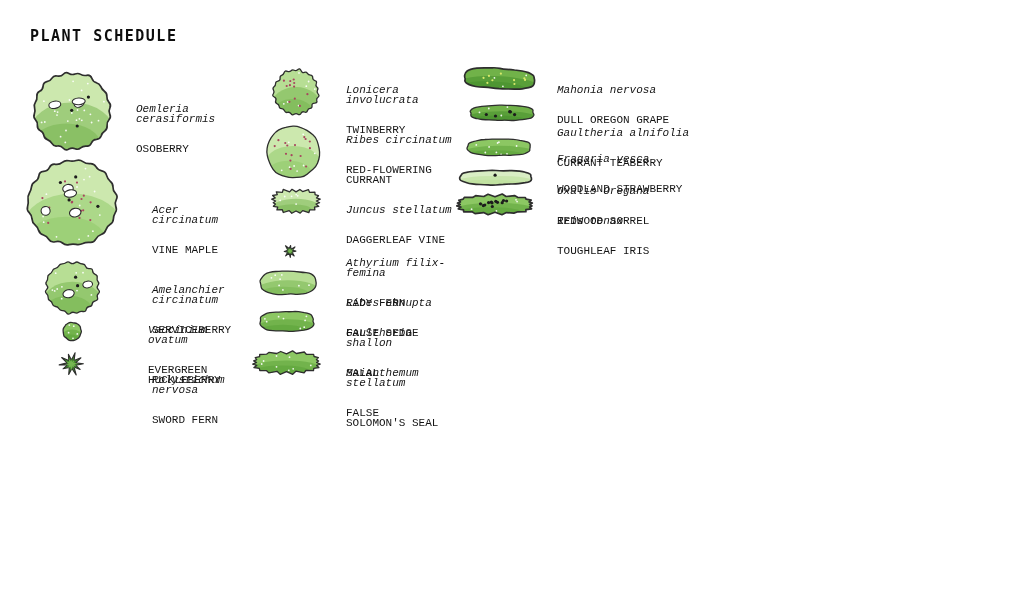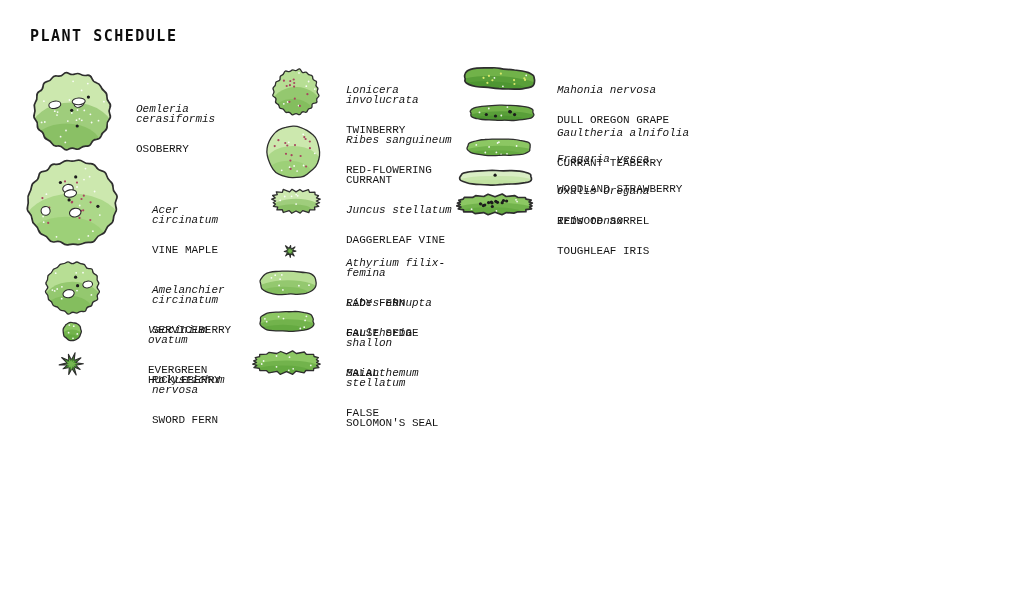--- a/index.html
+++ b/index.html
@@ -274,21 +274,21 @@
           <circle cx="45.8" cy="18.5" r="1.1" fill="#a8465e"></circle>
           <circle cx="31.0" cy="22.1" r="1.1" fill="#a8465e"></circle>
           <circle cx="22.0" cy="30.8" r="1.1" fill="#a8465e"></circle>
           <circle cx="45.9" cy="25.2" r="1.1" fill="#a8465e"></circle>
           <circle cx="36.6" cy="33.0" r="1.1" fill="#a8465e"></circle>
           <circle cx="26.6" cy="45.9" r="1.1" fill="#a8465e"></circle>
         </g>
         <path d="M55.1 25.3Q55.9 29.0 55.5 32.8Q55.0 36.6 53.5 40.2Q52.0 43.8 49.0 46.2Q46.0 48.7 43.1 51.2Q40.3 53.7 36.5 54.1Q32.7 54.5 29.0 54.7Q25.3 54.8 21.8 53.7Q18.2 52.6 14.7 51.1Q11.2 49.6 9.1 46.4Q7.0 43.2 5.6 39.7Q4.1 36.3 3.3 32.6Q2.5 29.0 3.1 25.3Q3.6 21.6 5.2 18.2Q6.8 14.7 9.2 11.8Q11.5 8.8 14.8 6.9Q18.1 5.0 21.7 4.3Q25.3 3.5 29.0 3.2Q32.7 3.0 36.2 4.3Q39.7 5.5 42.9 7.4Q46.0 9.4 48.9 11.8Q51.9 14.3 53.1 17.9Q54.4 21.6 55.1 25.3Z" fill="none" stroke="#2e2e2e" stroke-width="1.3" stroke-linejoin="round"></path>
       </svg>
     <div class="lbl" style="left:346px;top:115px">
-      <div class="latin">Ribes sanguineum</div>
+      <div class="latin">Ribes circinatum</div>
       <div class="common">RED-FLOWERING
 CURRANT</div>
     </div>
   </div>
 
   <div>
     <svg class="sym" style="left:273px;top:189px" width="46" height="24" viewBox="0 0 46 24">
         <defs>
           <clipPath id="clip85">
             <path d="M43.4 12.0L46.6 13.7L43.0 15.0L45.8 17.4L41.5 18.2L41.9 20.8L36.8 20.8L35.8 23.7L29.7 21.6L27.2 24.1L23.0 22.0L18.8 24.3L16.2 21.6L10.3 23.5L9.3 20.7L3.9 20.9L4.7 18.2L0.4 17.3L2.5 15.1L0.2 13.7L2.6 12.0L-1.3 10.2L2.3 8.9L-0.4 6.5L4.3 5.7L3.3 2.9L9.4 3.3L10.2 0.3L16.6 2.9L19.0 0.3L23.0 2.9L26.9 0.5L29.6 2.6L35.5 0.6L36.5 3.4L41.9 3.2L42.1 5.6L45.5 6.7L43.5 8.9L47.2 10.2Z"></path>

